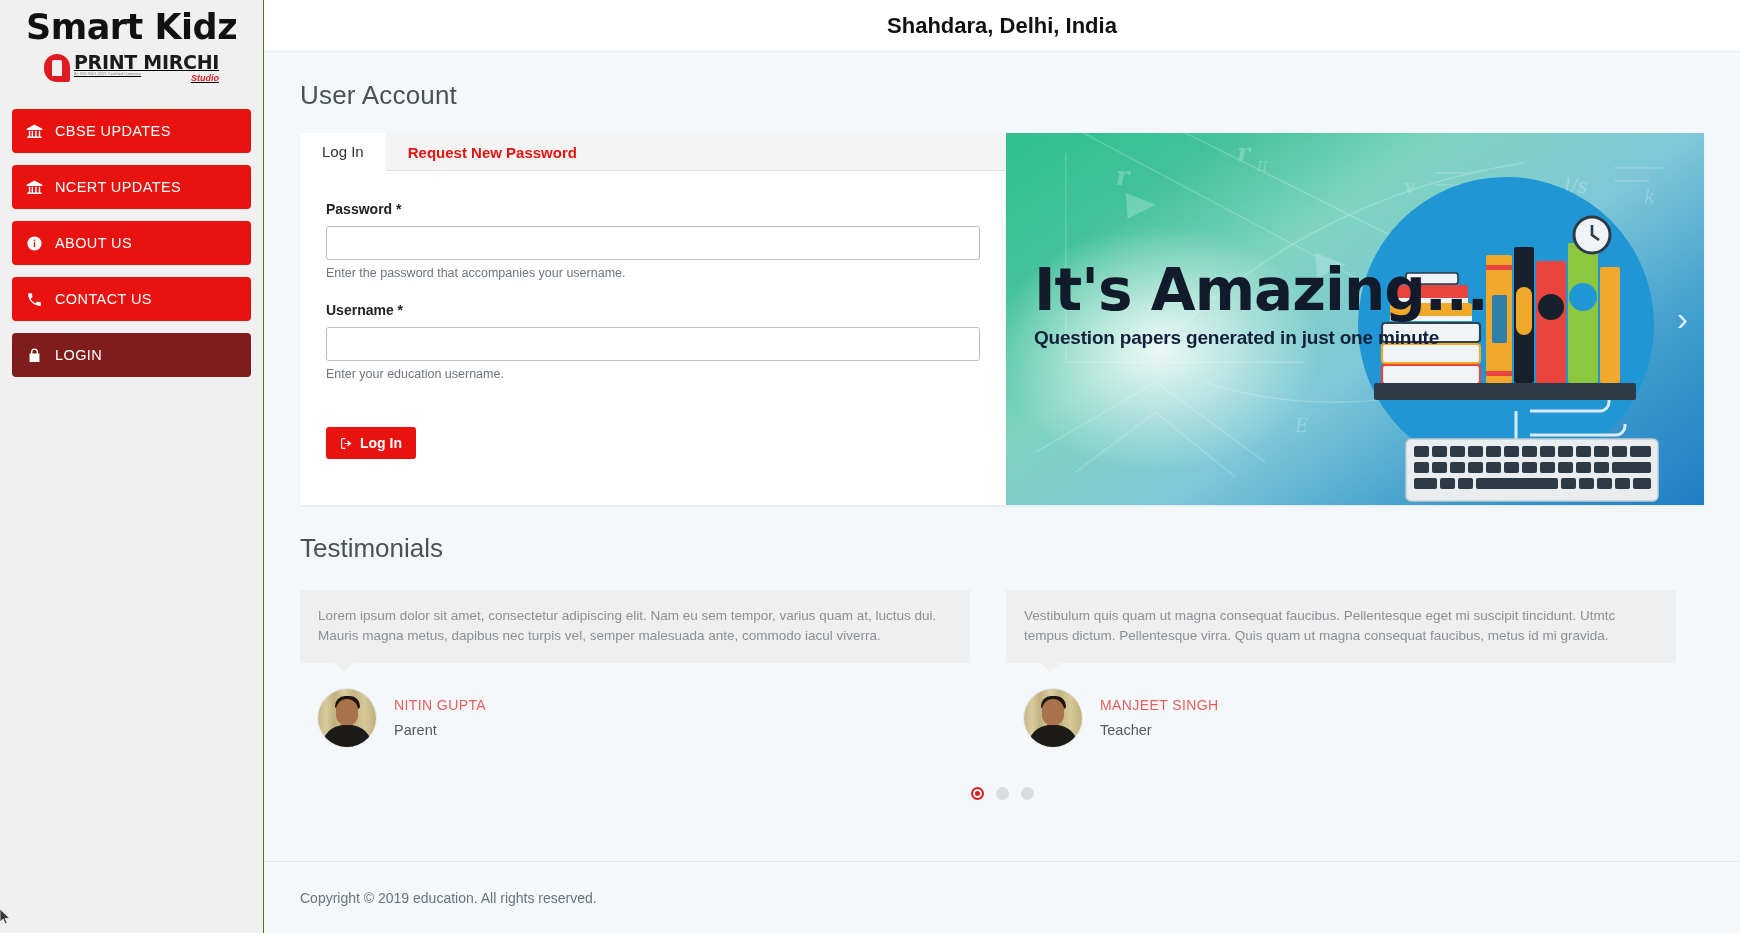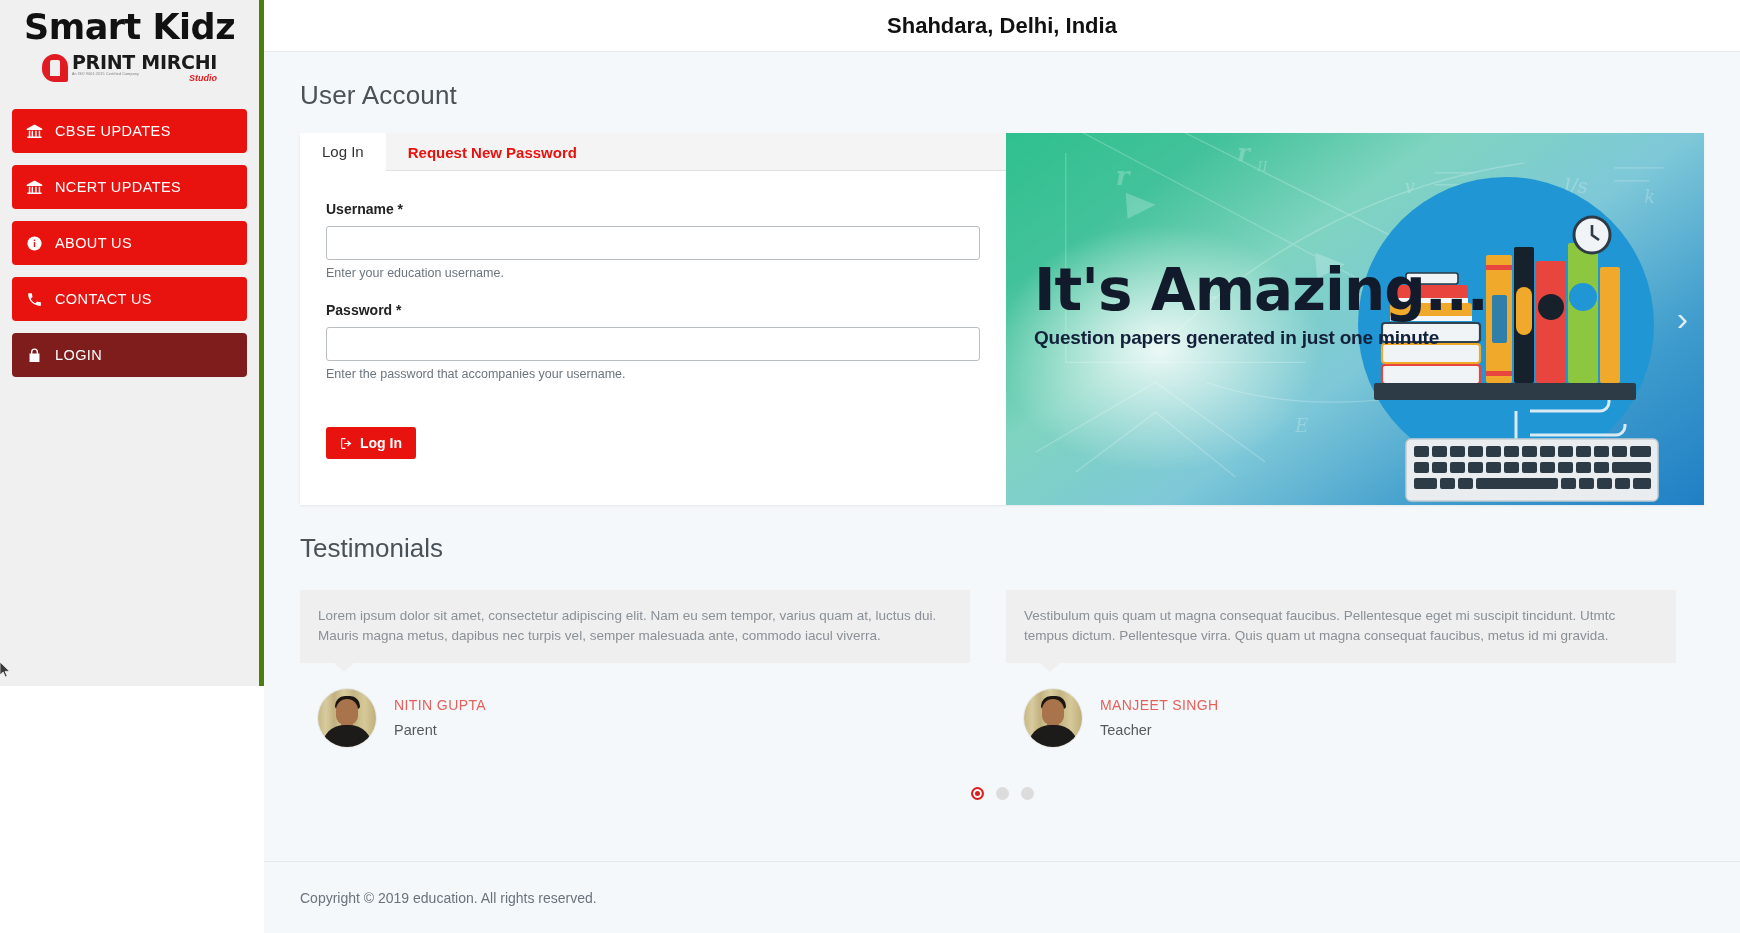--- a/index.html
+++ b/index.html
@@ -5,35 +5,35 @@
   * { box-sizing: border-box; margin: 0; padding: 0; }
   html, body {
     width: 1740px; height: 933px;
     font-family: "Liberation Sans", sans-serif;
     background: #ffffff; overflow: hidden;
   }
   .app { display: flex; width: 1740px; height: 933px; }
 
   
   .sidebar {
-    width: 264px; min-width: 264px; height: 686px;
+    width: 264px; min-width: 264px; height: 933px;
     background: #f0f0f0;
-    border-right: 5px solid #4d7c0f;
+    border-right: 1px solid #4d7c0f;
     padding: 0 12px;
     position: relative;
   }
   .brand { text-align: center; padding: 8px 0 2px; }
   .brand-title {
     font-family: "DejaVu Sans", sans-serif;
     font-size: 35px; font-weight: 700; color: #111;
     letter-spacing: -0.5px; line-height: 1.1;
   }
   .brand-sub {
     margin-top: 6px; display: flex; align-items: center;
-    justify-content: center; gap: 4px;
+    justify-content: center; gap: 4px; text-decoration: underline;
   }
   .pm-mark {
     width: 26px; height: 28px; position: relative;
     background: #e01b22;
     border-radius: 13px 13px 2px 13px;
     display: inline-block;
   }
   .pm-mark::after {
     content: ""; position: absolute; left: 8px; top: 6px;
     width: 10px; height: 16px; background: #f0f0f0;
@@ -256,29 +256,29 @@
 
       <div class="panel">
         <div class="panel-left">
           <div class="tabs">
             <div class="tab active">Log In</div>
             <div class="tab link">Request New Password</div>
           </div>
 
           <form class="form">
             <div class="field-group">
+              <div class="field-label">Password *</div>
+              <input class="field-input" type="password" placeholder="" style="">
+              <div class="field-help">Enter the password that accompanies your username.</div>
+            </div>
+
+            <div class="field-group">
               <div class="field-label">Username *</div>
               <input class="field-input" type="text" placeholder="" style="">
               <div class="field-help">Enter your education username.</div>
-            </div>
-
-            <div class="field-group">
-              <div class="field-label">Password *</div>
-              <input class="field-input" type="password" placeholder="" style="">
-              <div class="field-help">Enter the password that accompanies your username.</div>
             </div>
 
             <button class="btn-login">
               <span>
                 <svg width="13" height="13" viewBox="0 0 24 24" fill="#fff">
                     <path d="M10 2H4a2 2 0 0 0-2 2v16a2 2 0 0 0 2 2h6v-2H4V4h6V2z"></path>
                     <path d="M14.5 6.5 13 8l3 3H8v2h8l-3 3 1.5 1.5L21 12z"></path>
                   </svg>
               </span>
               <span>Log In</span>

